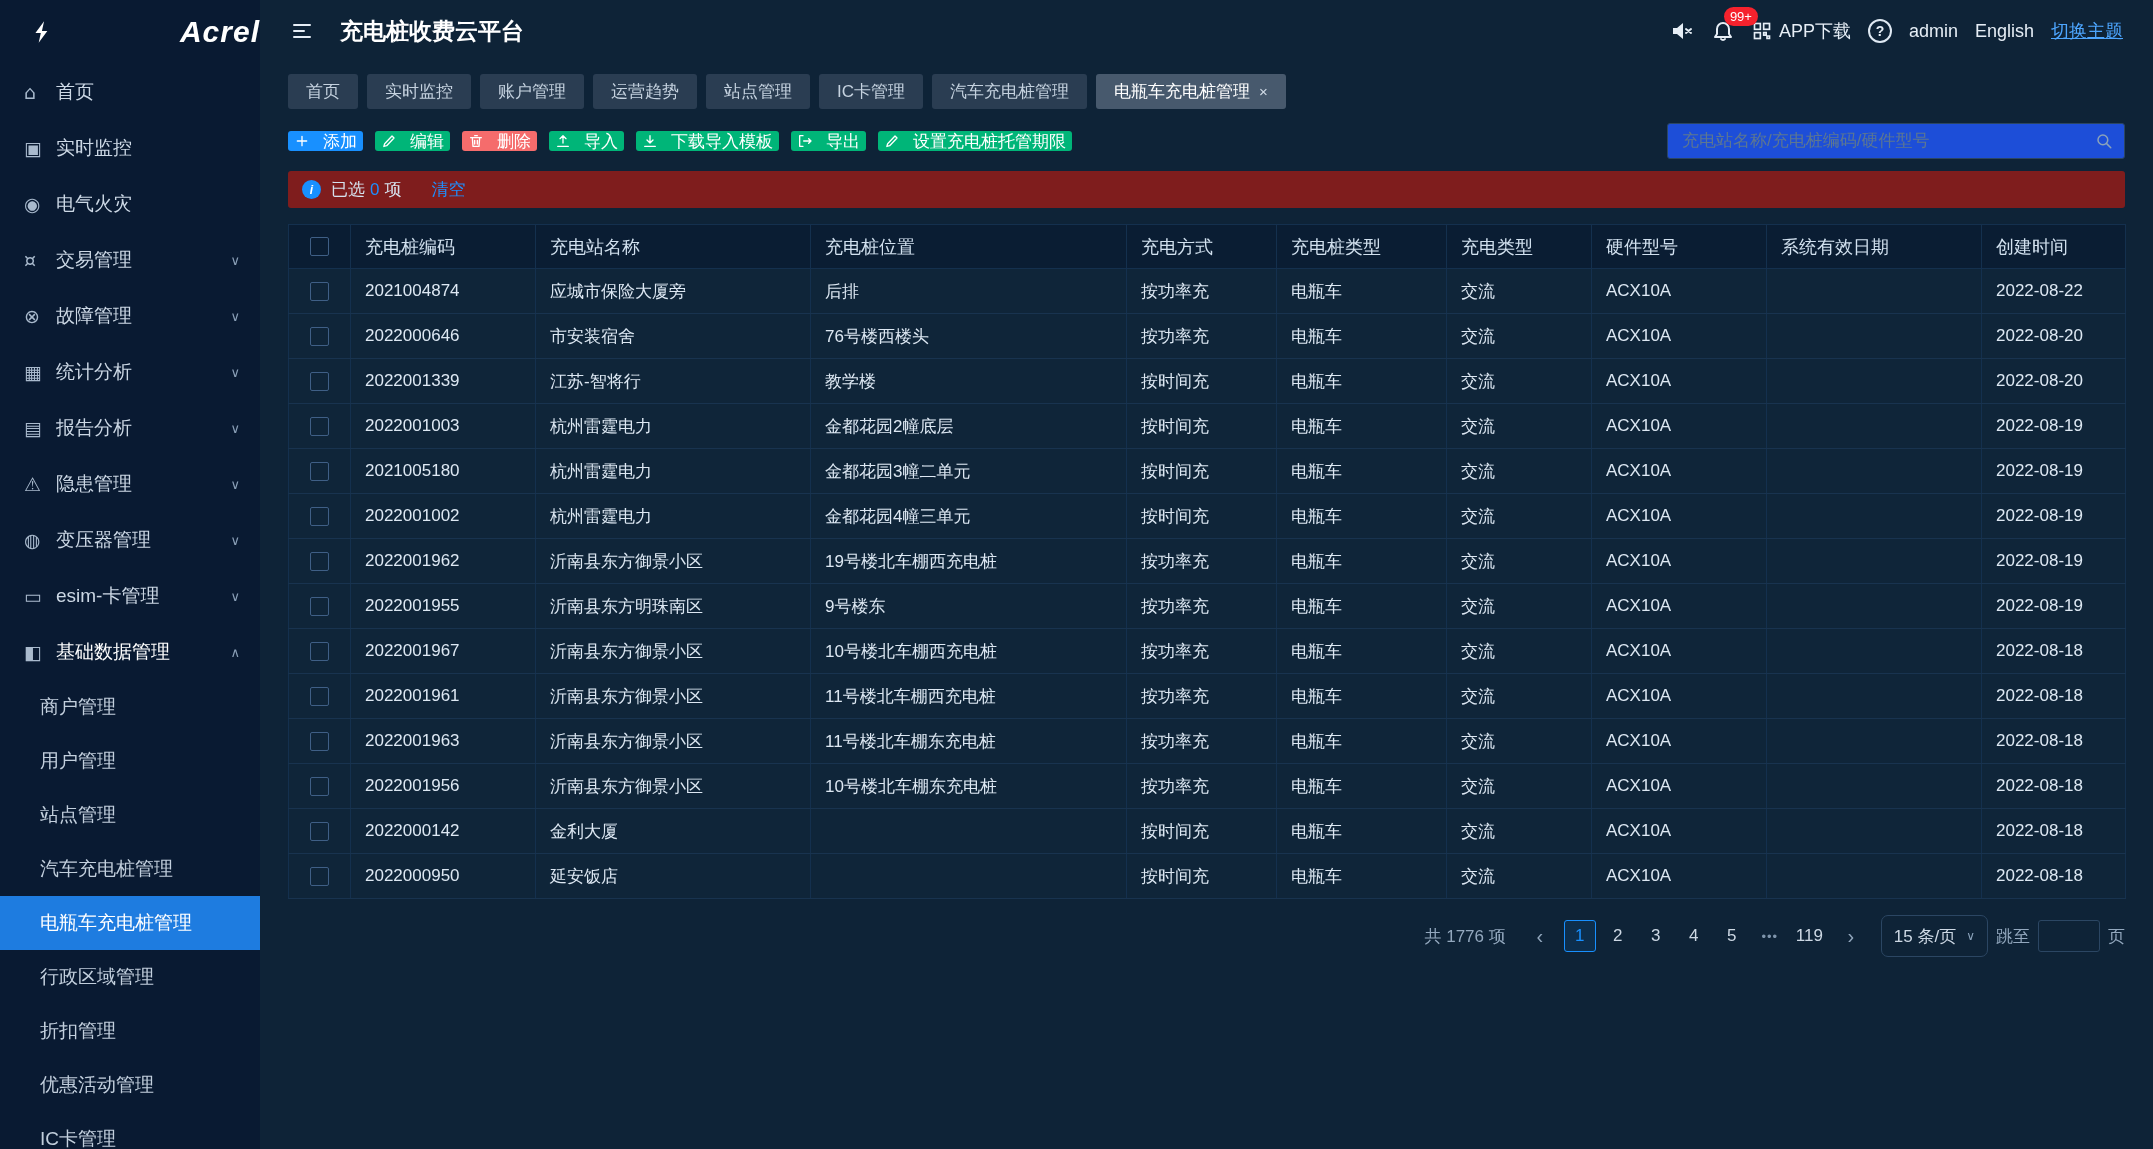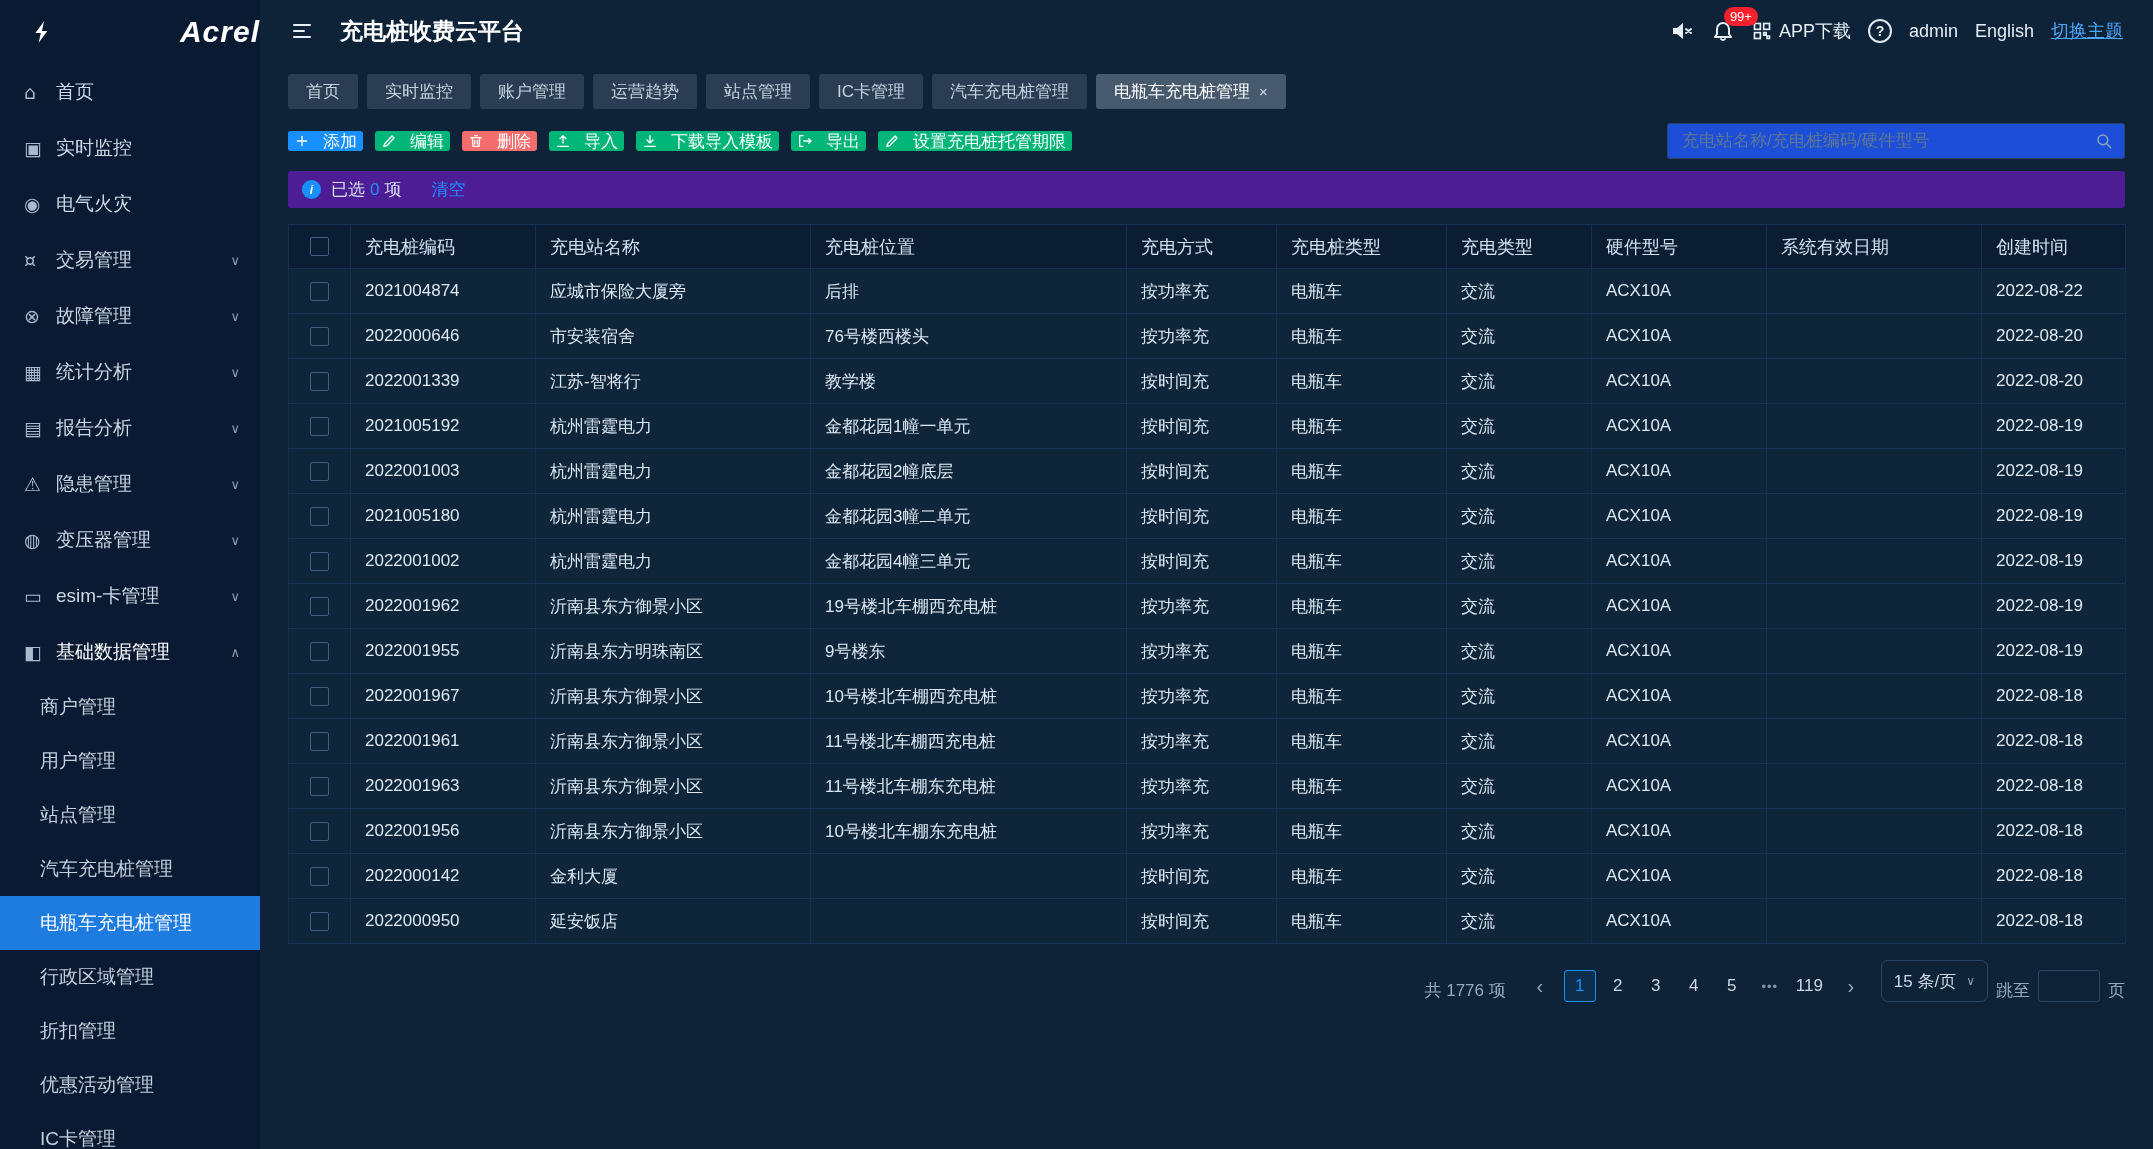--- a/index.html
+++ b/index.html
@@ -51,36 +51,36 @@
   .btn.green { background:#00b578; }
   .btn.red { background:#f56c6c; }
   .btn-icon svg { width:16px; height:16px; }
   .search-wrap { margin-left:auto; position:relative; width:458px; }
   .search-input { width:100%; height:36px; background:#1d4ed8; border:1px solid #2b4663; border-radius:3px; color:#dfe9f3; font-size:17px; padding:0 44px 0 14px; font-family:inherit; outline:none; }
   .search-input::placeholder { color:#5d7791; }
   .search-icon { position:absolute; right:12px; top:50%; transform:translateY(-50%); color:#8aa2ba; cursor:pointer; }
   .search-icon svg { width:18px; height:18px; }
 
   
-  .selection-bar { margin:0 28px 16px; height:37px; background:#4c1d95; border-radius:3px; display:flex; align-items:center; padding:0 14px; font-size:17px; color:#d6e2ee; }
+  .selection-bar { margin:0 28px 16px; height:37px; background:#7f1d1d; border-radius:3px; display:flex; align-items:center; padding:0 14px; font-size:17px; color:#d6e2ee; }
   .info-icon { width:19px; height:19px; border-radius:50%; background:#1890ff; color:#fff; display:flex; align-items:center; justify-content:center; font-size:12px; font-style:italic; font-weight:bold; margin-right:10px; }
   .info-icon::before { content:"i"; }
   .sel-count { color:#1e90ff; margin:0 5px; }
   .clear-link { color:#1e90ff; margin-left:30px; cursor:pointer; }
 
   
   .table-wrap { margin:0 28px; }
   table { width:100%; border-collapse:collapse; table-layout:fixed; border:1px solid #14304e; }
   thead th { background:#0a1d33; height:44px; text-align:left; padding:4px 14px; font-size:18px; color:#d2e1ef; font-weight:normal; border-right:1px solid #14304e; border-bottom:1px solid #14304e; white-space:nowrap; }
   tbody td { height:45px; padding:0 14px; font-size:17px; color:#dde8f3; background:#0f2539; border-right:1px solid #14304e; border-bottom:1px solid #18334f; white-space:nowrap; overflow:hidden; }
   .cb-cell { text-align:center; padding:0 !important; }
   .cb { width:19px; height:19px; border:1px solid #3f5f86; border-radius:2px; margin:0 auto; background:transparent; cursor:pointer; }
 
   
-  .pagination { display:flex; align-items:flex-end; justify-content:flex-end; gap:8px; padding:16px 28px; color:#93a8be; font-size:17px; }
+  .pagination { display:flex; align-items:center; justify-content:flex-end; gap:8px; padding:16px 28px; color:#93a8be; font-size:17px; }
   .page-total { margin-right:10px; }
   .page-arrow { width:32px; height:32px; display:flex; align-items:center; justify-content:center; color:#93a8be; cursor:pointer; font-size:20px; }
   .pages { display:flex; align-items:center; gap:6px; }
   .page-num { min-width:32px; height:32px; padding:0 4px; display:flex; align-items:center; justify-content:center; color:#cdd8e4; cursor:pointer; border-radius:3px; }
   .page-num.active { border:1px solid #1890ff; color:#1890ff; background:rgba(24,144,255,0.10); }
   .page-num.ellipsis { color:#7e94ab; cursor:default; letter-spacing:1px; font-size:13px; }
   .page-size { height:42px; border:1px solid #2b4663; border-radius:7px; display:flex; align-items:center; padding:0 12px; gap:10px; color:#cdd8e4; cursor:pointer; margin-left:6px; }
   .page-size .caret { font-size:12px; color:#8aa2ba; font-family:"DejaVu Sans",sans-serif; }
   .jump-input { width:62px; height:32px; background:transparent; border:1px solid #2b4663; border-radius:3px; color:#dfe9f3; font-size:17px; padding:0 8px; outline:none; font-family:inherit; }
 </style>
@@ -373,34 +373,20 @@
             </td>
             <td>2022001339</td>
             <td>江苏-智将行</td>
             <td>教学楼</td>
             <td>按时间充</td>
             <td>电瓶车</td>
             <td>交流</td>
             <td>ACX10A</td>
             <td></td>
             <td>2022-08-20</td>
-          </tr>
-          <tr>
-            <td class="cb-cell">
-              <div class="cb"></div>
-            </td>
-            <td>2021005192</td>
-            <td>杭州雷霆电力</td>
-            <td>金都花园1幢一单元</td>
-            <td>按时间充</td>
-            <td>电瓶车</td>
-            <td>交流</td>
-            <td>ACX10A</td>
-            <td></td>
-            <td>2022-08-19</td>
           </tr>
           <tr>
             <td class="cb-cell">
               <div class="cb"></div>
             </td>
             <td>2022001003</td>
             <td>杭州雷霆电力</td>
             <td>金都花园2幢底层</td>
             <td>按时间充</td>
             <td>电瓶车</td>

